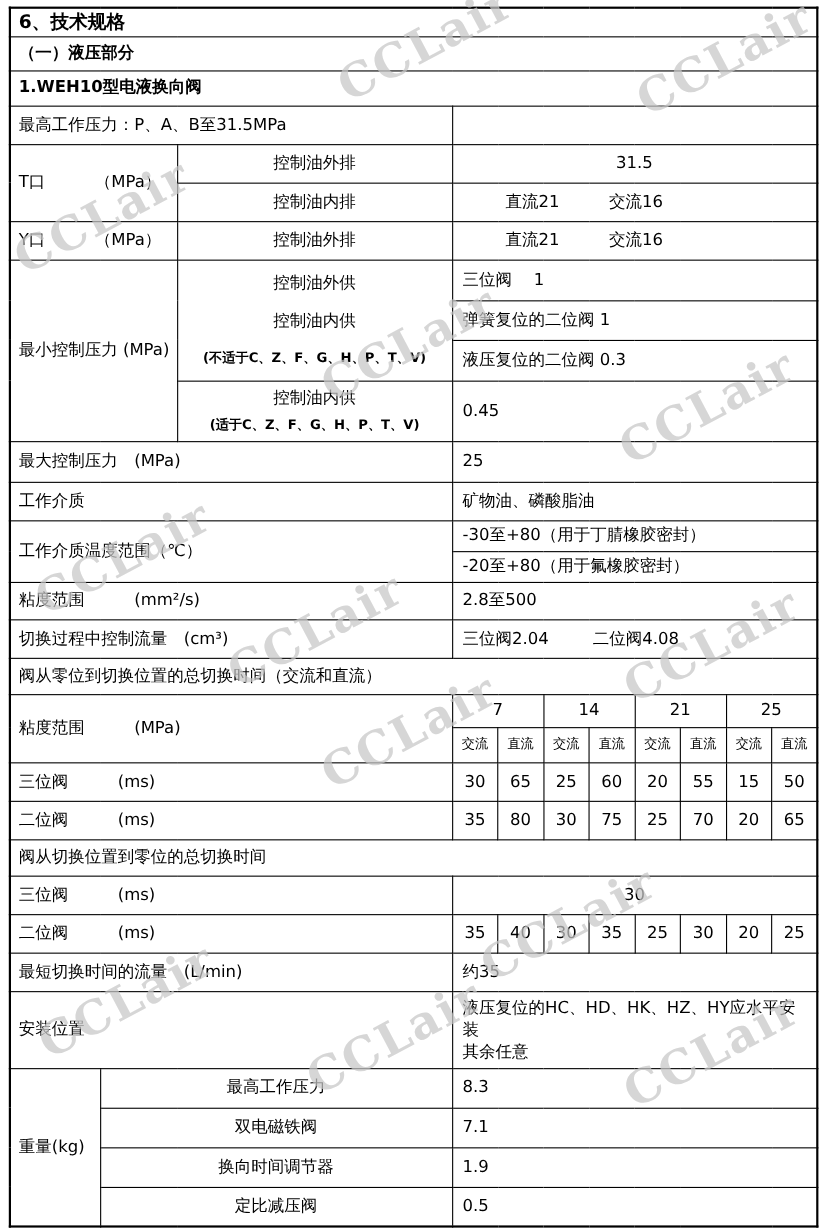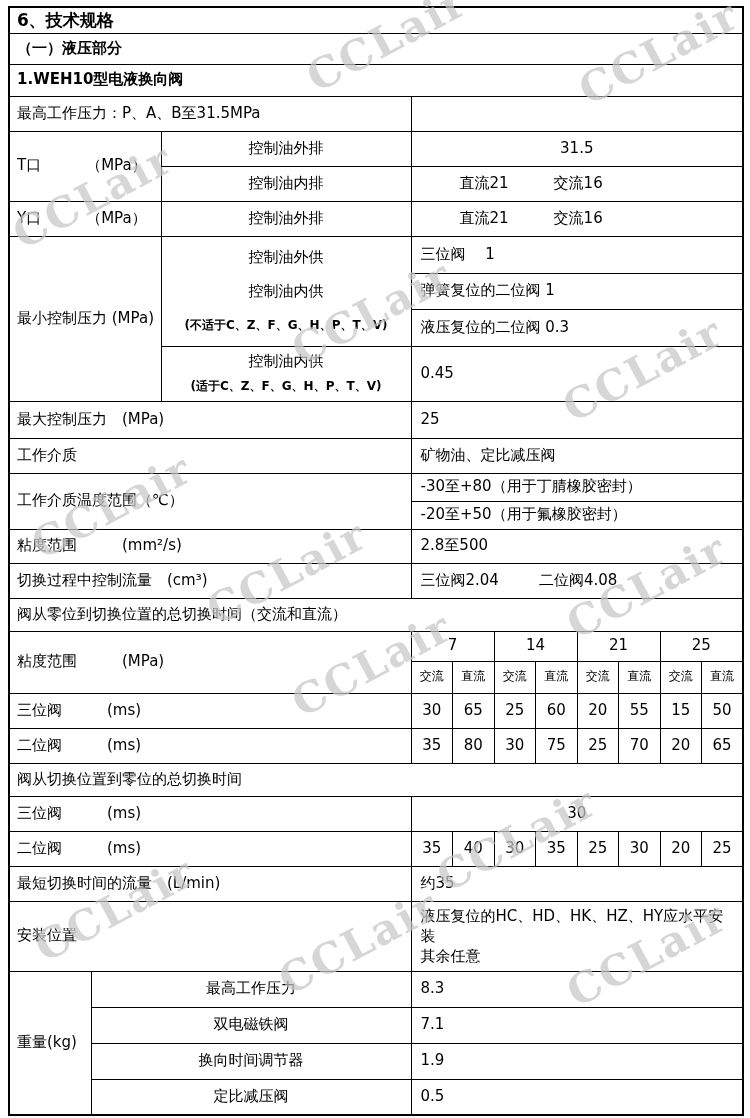--- a/index.html
+++ b/index.html
@@ -131,29 +131,29 @@
         </td>
         <td colspan="8" class="vl">0.45</td>
       </tr>
 
       <tr style="height:37px">
         <td colspan="3" class="l">最大控制压力　(MPa)</td>
         <td colspan="8" class="vl">25</td>
       </tr>
       <tr style="height:35px">
         <td colspan="3" class="l">工作介质</td>
-        <td colspan="8" class="vl">矿物油、定比减压阀</td>
+        <td colspan="8" class="vl">矿物油、磷酸脂油</td>
       </tr>
 
       <tr style="height:28px">
         <td colspan="3" rowspan="2" class="l">工作介质温度范围（℃）</td>
         <td colspan="8" class="vl">-30至+80（用于丁腈橡胶密封）</td>
       </tr>
       <tr style="height:28px">
-        <td colspan="8" class="vl">-20至+50（用于氟橡胶密封）</td>
+        <td colspan="8" class="vl">-20至+80（用于氟橡胶密封）</td>
       </tr>
 
       <tr style="height:34px">
         <td colspan="3" class="l">粘度范围　　　(mm²/s)</td>
         <td colspan="8" class="vl">2.8至500</td>
       </tr>
 
       <tr style="height:35px">
         <td colspan="3" class="l">切换过程中控制流量　(cm³)</td>
         <td colspan="8" class="flow">

